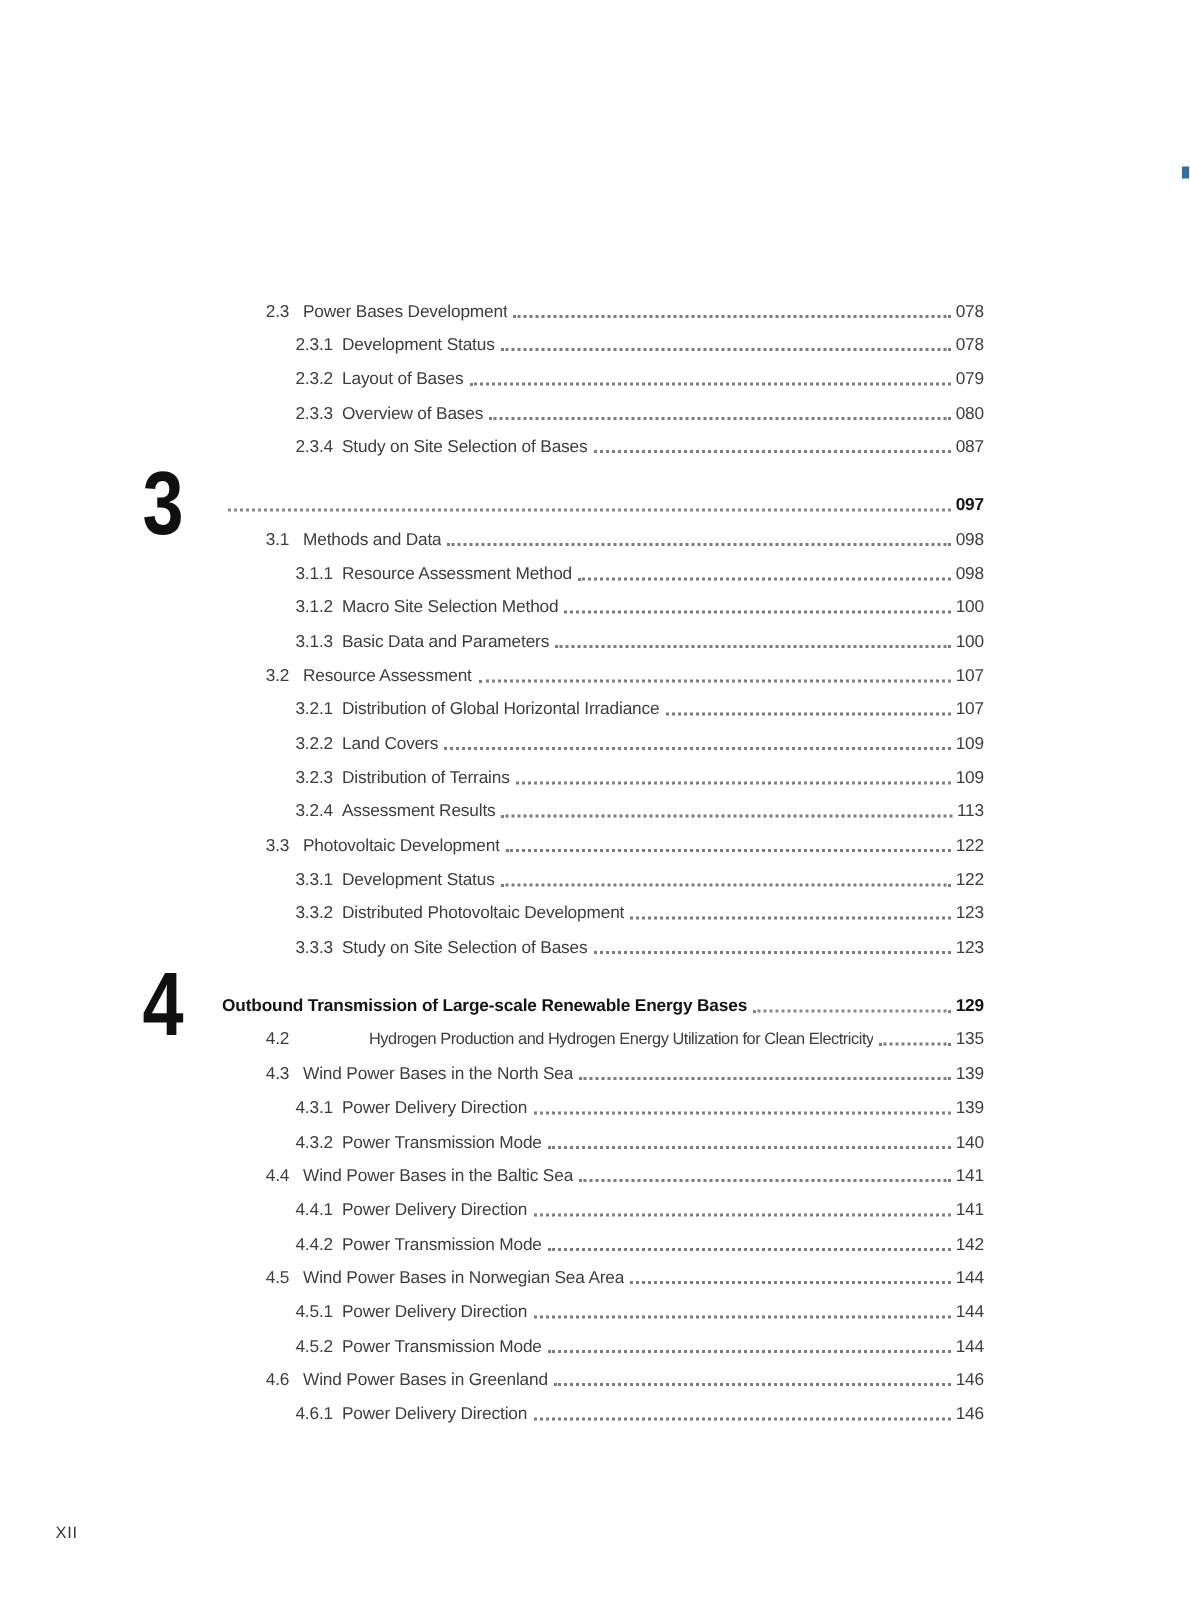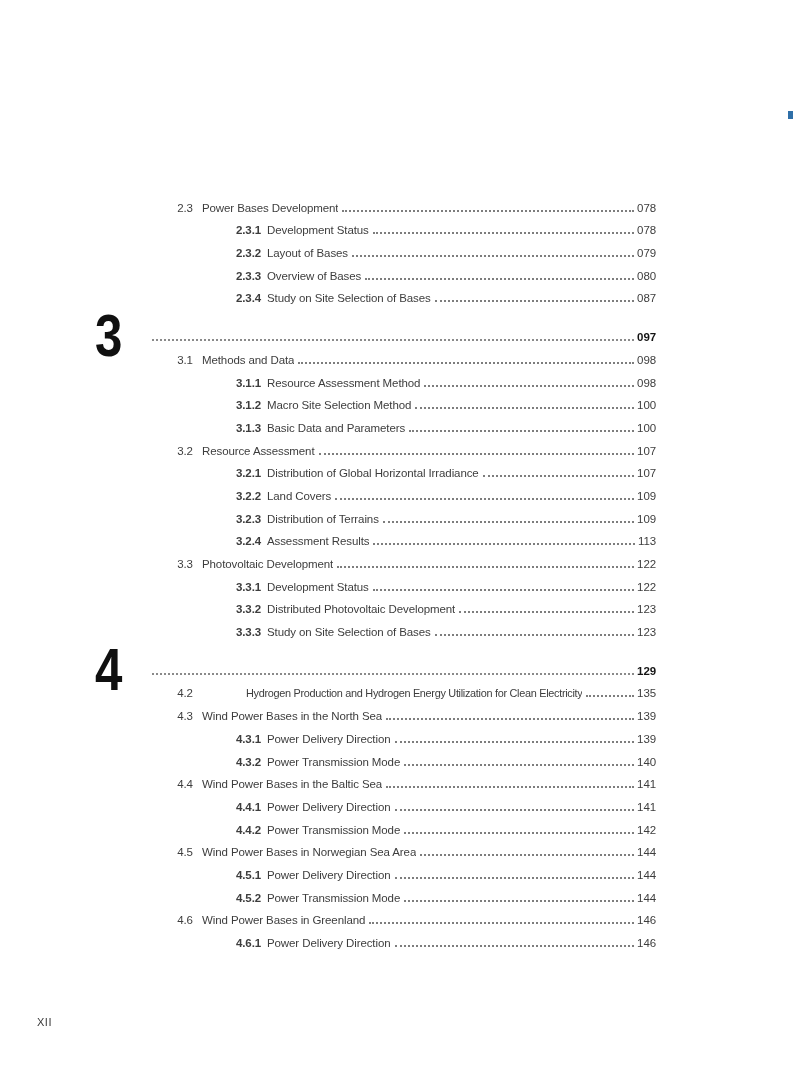--- a/index.html
+++ b/index.html
@@ -48,21 +48,21 @@
     font-size: 60px;
     font-weight: 700;
     line-height: 1;
     color: #101010;
     transform: scaleX(0.82);
     transform-origin: left top;
     letter-spacing: -2px;
   }
   .num { flex: 0 0 auto; white-space: nowrap; text-align: center; }
   .level1 .num { margin-left: 20px; width: 34px; }
-  .level2 .num { margin-left: 82px; width: 37px; font-weight: bold; }
+  .level2 .num { margin-left: 43px; width: 37px; }
   .title { flex: 0 1 auto; white-space: nowrap; overflow: hidden; }
   .title.tight { font-size: 10.9px; letter-spacing: -0.3px; padding-left: 44px; }
   .leader {
     flex: 1 1 auto;
     min-width: 8px;
     border-bottom: 2px dotted #7d7d7d;
     margin: 0 3px 3px 4px;
   }
   .chapter-row .leader { border-bottom-color: #8a8a8a; }
   .pagenum { flex: 0 0 auto; text-align: left; white-space: nowrap; }
@@ -194,20 +194,21 @@
         <div class="row level2">
           <span class="num">3.3.3</span>
           <span class="title">Study on Site Selection of Bases</span>
           <span class="leader"></span>
           <span class="pagenum">123</span>
         </div>
       </div>
       <div class="section">
         <div class="row chapter-row">
           <span class="chap-num">4</span>
+          <span class="title">Outbound Transmission of Large-scale Renewable Energy Bases</span>
           <span class="leader"></span>
           <span class="pagenum">129</span>
         </div>
         <div class="row level1">
           <span class="num">4.2</span>
           <span class="title tight">Hydrogen Production and Hydrogen Energy Utilization for Clean Electricity</span>
           <span class="leader"></span>
           <span class="pagenum">135</span>
         </div>
         <div class="row level1">

